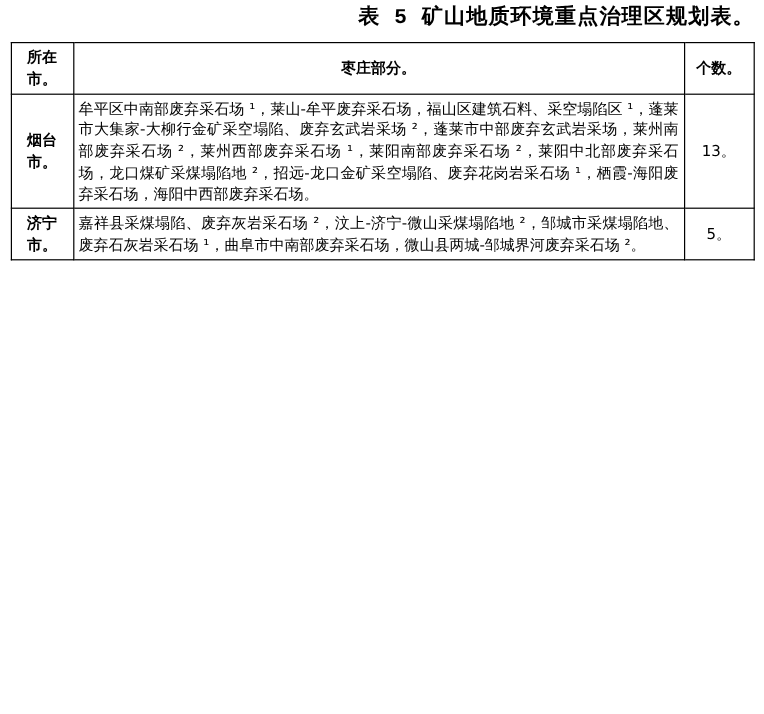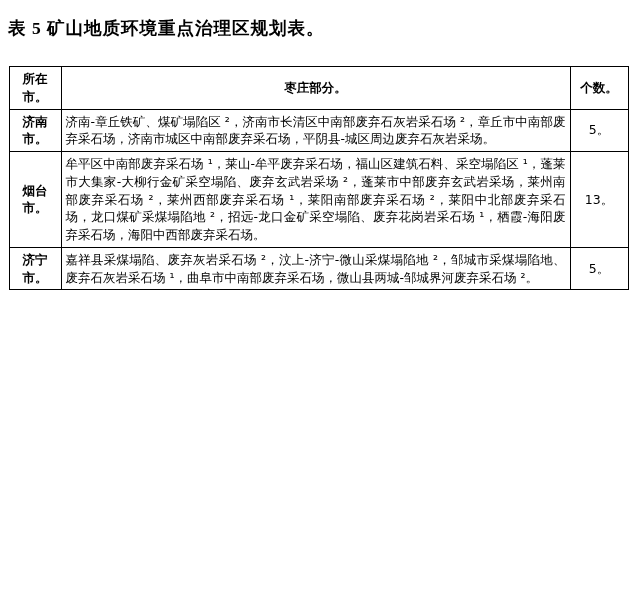--- a/index.html
+++ b/index.html
@@ -15,34 +15,34 @@
     overflow: hidden;
   }
   .page {
     width: 637px;
     height: 595px;
     position: relative;
     box-sizing: border-box;
     padding: 0 8px;
   }
   .doc-title {
-    text-align: left;
-    font-family: Liberation Serif, serif;
+    text-align: right;
+    font-family: Liberation Mono, monospace;
     font-weight: bold;
     font-size: 17.5px;
     letter-spacing: 1px;
-    padding-top: 16px;
+    padding-top: 1px;
     padding-bottom: 10px;
     white-space: nowrap;
   }
   table.main-table {
     border-collapse: collapse;
     width: 563px;
     table-layout: fixed;
-    margin: 16px auto;
+    margin: 0 auto;
   }
   table.main-table td,
   table.main-table th {
     border: 1px solid #000000;
     vertical-align: middle;
     padding: 3px 4px;
     font-size: 12.5px;
     line-height: 1.42;
     font-family: "DejaVu Sans", "Liberation Sans", sans-serif;
   }
@@ -95,28 +95,20 @@
           <div>所在</div>
           <div>市。</div>
         </td>
         <td>枣庄部分。</td>
         <td>个数。</td>
       </tr>
     </thead>
     <tbody>
       <tr>
         <td class="city">
-          <div>济南</div>
-          <div>市。</div>
-        </td>
-        <td class="names">济南-章丘铁矿、煤矿塌陷区 ²，济南市长清区中南部废弃石灰岩采石场 ²，章丘市中南部废弃采石场，济南市城区中南部废弃采石场，平阴县-城区周边废弃石灰岩采场。</td>
-        <td class="count">5。</td>
-      </tr>
-      <tr>
-        <td class="city">
           <div>烟台</div>
           <div>市。</div>
         </td>
         <td class="names">牟平区中南部废弃采石场 ¹，莱山-牟平废弃采石场，福山区建筑石料、采空塌陷区 ¹，蓬莱市大集家-大柳行金矿采空塌陷、废弃玄武岩采场 ²，蓬莱市中部废弃玄武岩采场，莱州南部废弃采石场 ²，莱州西部废弃采石场 ¹，莱阳南部废弃采石场 ²，莱阳中北部废弃采石场，龙口煤矿采煤塌陷地 ²，招远-龙口金矿采空塌陷、废弃花岗岩采石场 ¹，栖霞-海阳废弃采石场，海阳中西部废弃采石场。</td>
         <td class="count">13。</td>
       </tr>
       <tr>
         <td class="city">
           <div>济宁</div>
           <div>市。</div>

